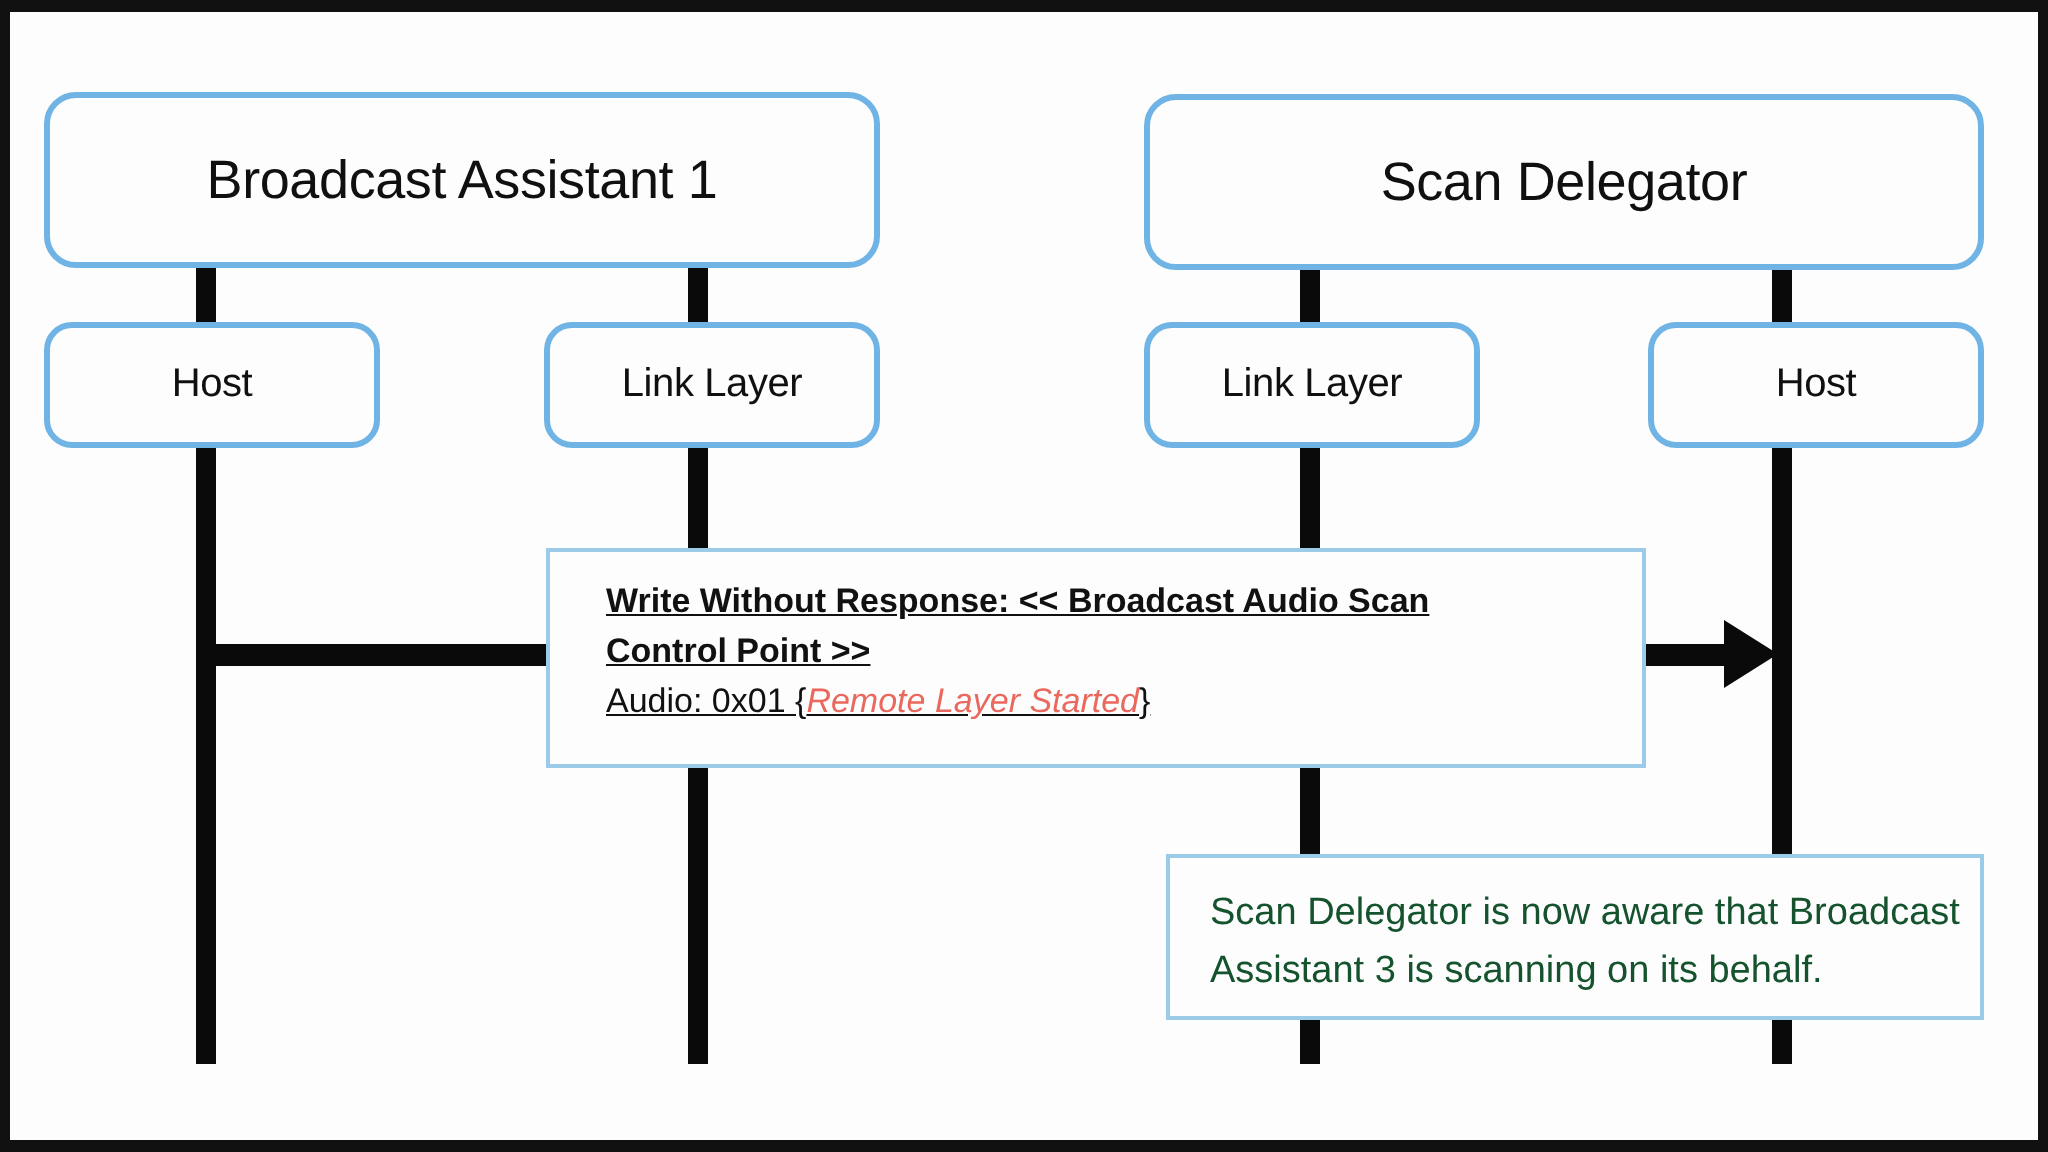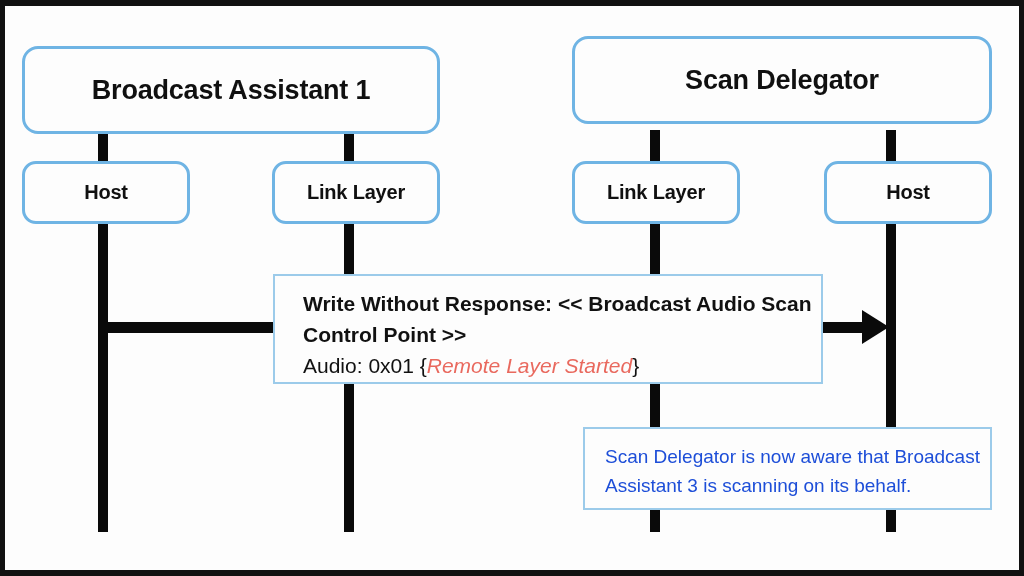--- a/index.html
+++ b/index.html
@@ -47,61 +47,62 @@
     display: flex;
     align-items: center;
     justify-content: center;
     z-index: 3;
   }
   .node-box.top {
     border-radius: 16px;
     border-width: 3px;
   }
   .node-label {
-    font-weight: bold;
+    font-weight: normal;
     color: #101010;
     letter-spacing: -0.2px;
     white-space: nowrap;
   }
   .node-label.big { font-size: 27px; }
   .node-label.small { font-size: 20px; }
 
   
   .msg-box {
     position: absolute;
     box-sizing: border-box;
     background: #FDFDFD;
     border: 2px solid #9CCBEA;
     z-index: 4;
     padding: 12px 22px 10px 28px;
   }
   .msg-line {
-    font-size: 21px;
+    font-size: 17px;
     line-height: 1.48;
     color: #111111;
     white-space: nowrap;
+    text-decoration: underline;
   }
   .msg-line.bold { font-weight: bold; }
   .em-red {
     color: #E9695E;
     font-style: italic;
     font-weight: normal;
   }
   .note-box {
     position: absolute;
     box-sizing: border-box;
     background: #FDFDFD;
     border: 2px solid #9CCBEA;
     z-index: 4;
     padding: 13px 18px 12px 20px;
   }
   .note-line {
     font-size: 19px;
     line-height: 1.55;
-    color: #1d4ed8;
+    color: #14532d;
     white-space: nowrap;
   }
 
   
   .arrow-shaft {
     position: absolute;
     height: 11px;
     background: #0A0A0A;
     z-index: 2;
   }
@@ -128,21 +129,21 @@
 
     <div class="lifeline" style="left:98px; top:130px; height:36px;"></div>
     <div class="lifeline" style="left:344px; top:130px; height:36px;"></div>
     <div class="lifeline" style="left:650px; top:130px; height:36px;"></div>
     <div class="lifeline" style="left:886px; top:130px; height:36px;"></div>
 
     <div class="node-box top" style="left:22px; top:46px; width:418px; height:88px;">
       <span class="node-label big">Broadcast Assistant 1</span>
     </div>
 
-    <div class="node-box top" style="left:572px; top:36px; width:420px; height:88px;">
+    <div class="node-box top" style="left:572px; top:47px; width:420px; height:88px;">
       <span class="node-label big">Scan Delegator</span>
     </div>
 
     <div class="node-box" style="left:22px; top:161px; width:168px; height:63px;">
       <span class="node-label small">Host</span>
     </div>
 
     <div class="node-box" style="left:272px; top:161px; width:168px; height:63px;">
       <span class="node-label small">Link Layer</span>
     </div>

